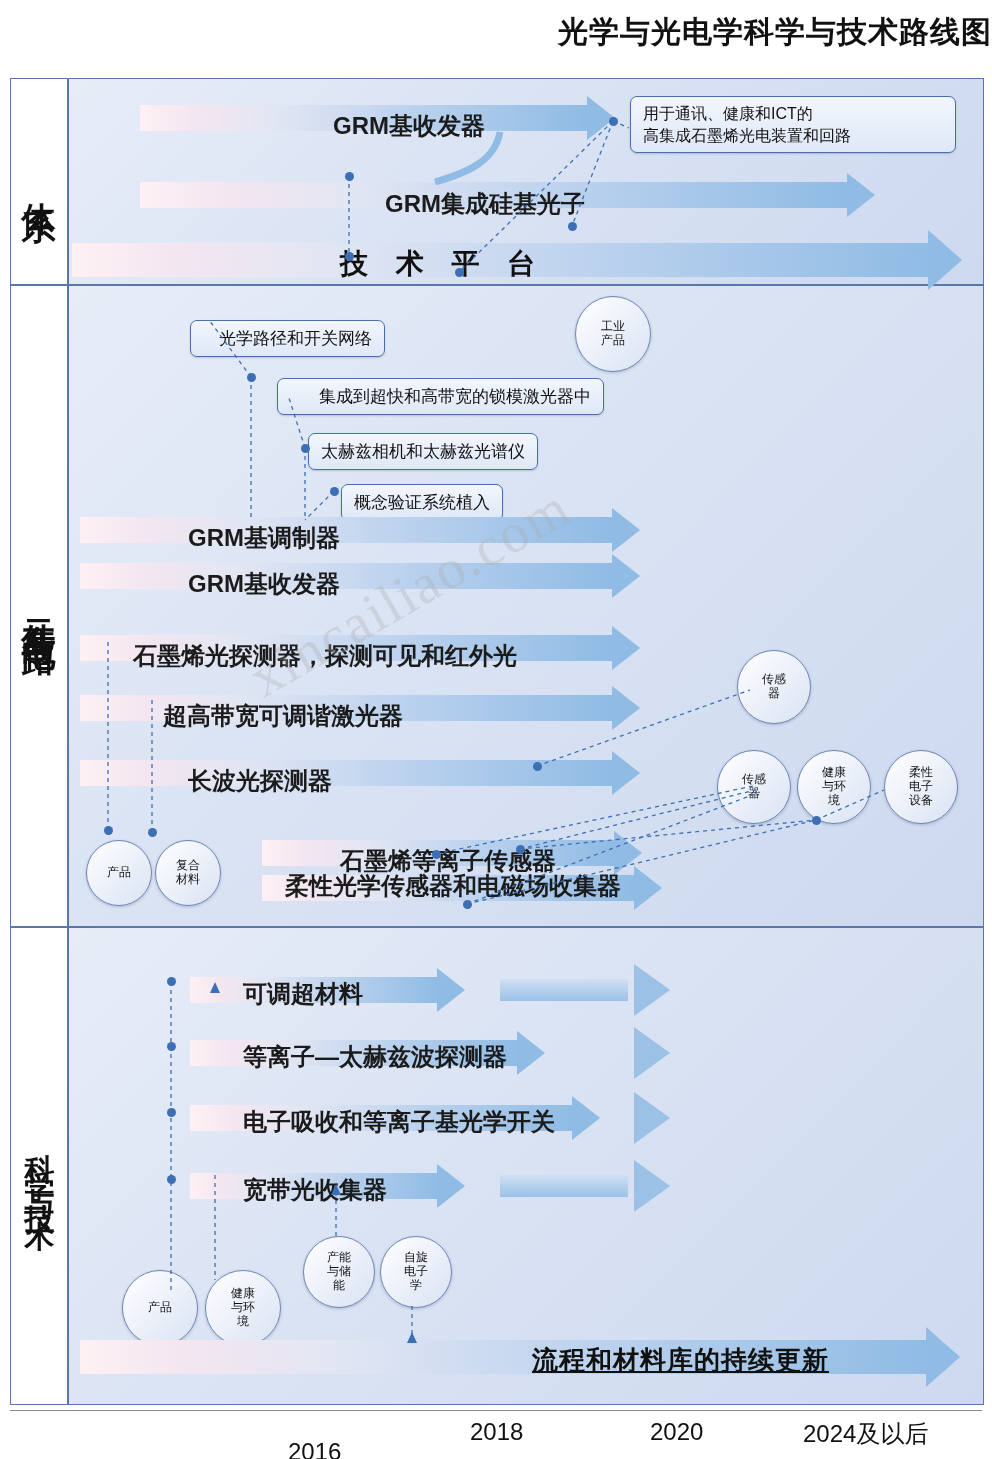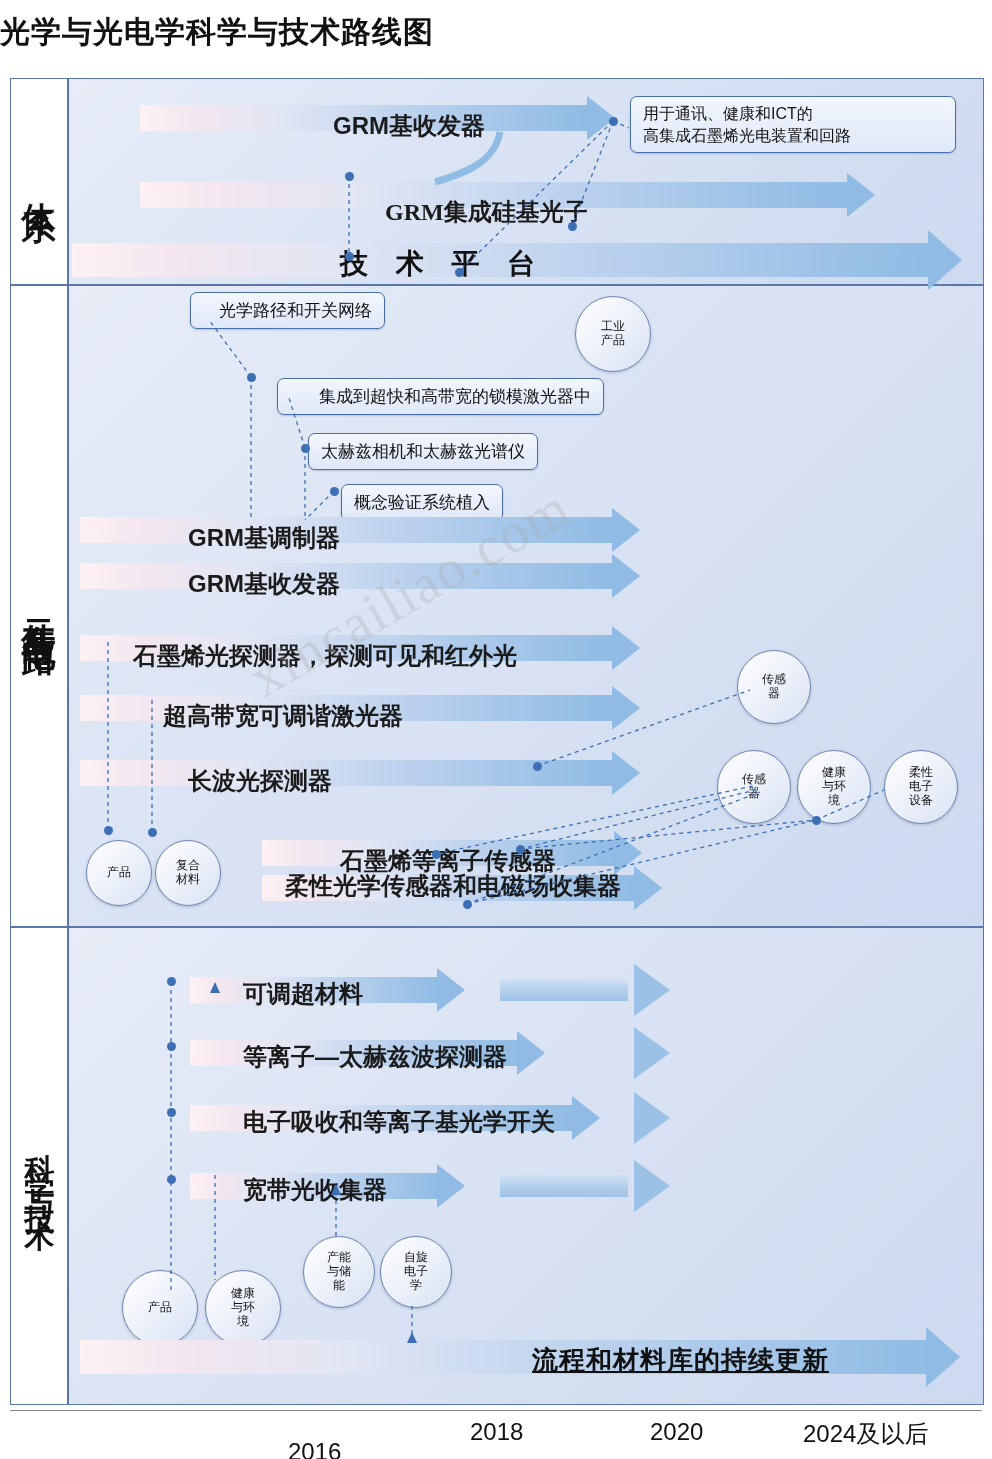--- a/index.html
+++ b/index.html
@@ -8,21 +8,21 @@
     background:#ffffff;
     font-family:"Liberation Sans", sans-serif;
     color:#1a1a1a;
     overflow:hidden;
     position:relative;
   }
   #root{position:relative;width:992px;height:1459px;}
 
   .title{
     position:absolute;left:0;top:12px;width:992px;
-    text-align:left;font-size:30px;font-weight:bold;color:#111;
+    text-align:right;font-size:30px;font-weight:bold;color:#111;
     letter-spacing:1px;
   }
 
   
   .band{
     position:absolute;border:1px solid #5b76a8;
     background:linear-gradient(135deg,#e7ecf7 0%,#dbe4f4 40%,#cdd9ef 100%);
   }
   .rowlabel{
     position:absolute;border:1px solid #5b76a8;background:#ffffff;
@@ -126,40 +126,40 @@
   <div class="arrow" style="left:140px;top:105px;width:475px;">
     <div class="bar"></div>
     <div class="head"></div>
   </div>
   <div class="arrowlabel lg" style="left:333px;top:110px;">GRM基收发器</div>
 
   <div class="arrow" style="left:140px;top:182px;width:735px;">
     <div class="bar"></div>
     <div class="head"></div>
   </div>
-  <div class="arrowlabel lg" style="left:385px;top:196px;font-family:Liberation Serif, serif;">GRM集成硅基光子</div>
+  <div class="arrowlabel lg" style="left:385px;top:188px;">GRM集成硅基光子</div>
 
   <div class="arrow big" style="left:72px;top:243px;width:890px;">
     <div class="bar"></div>
     <div class="head"></div>
   </div>
   <div class="platform-label" style="left:340px;top:245px;">技 术 平 台</div>
 
   <div class="box two" style="left:630px;top:96px;width:300px;">
     <div>用于通讯、健康和ICT的</div>
     <div>高集成石墨烯光电装置和回路</div>
   </div>
 
   <div class="dot" style="left:609px;top:117px;"></div>
   <div class="dot" style="left:345px;top:172px;"></div>
   <div class="dot" style="left:568px;top:222px;"></div>
   <div class="dot" style="left:345px;top:252px;"></div>
   <div class="dot" style="left:455px;top:268px;"></div>
 
-  <div class="box" style="left:190px;top:292px;padding-left:28px;">光学路径和开关网络</div>
+  <div class="box" style="left:190px;top:320px;padding-left:28px;">光学路径和开关网络</div>
   <div class="box" style="left:277px;top:378px;padding-left:41px;">集成到超快和高带宽的锁模激光器中</div>
   <div class="box" style="left:308px;top:433px;">太赫兹相机和太赫兹光谱仪</div>
   <div class="box" style="left:341px;top:484px;">概念验证系统植入</div>
 
   <div class="circle" style="left:575px;top:296px;width:74px;height:74px;">
     <div>
       <div>工业</div>
       <div>产品</div>
     </div>
   </div>

